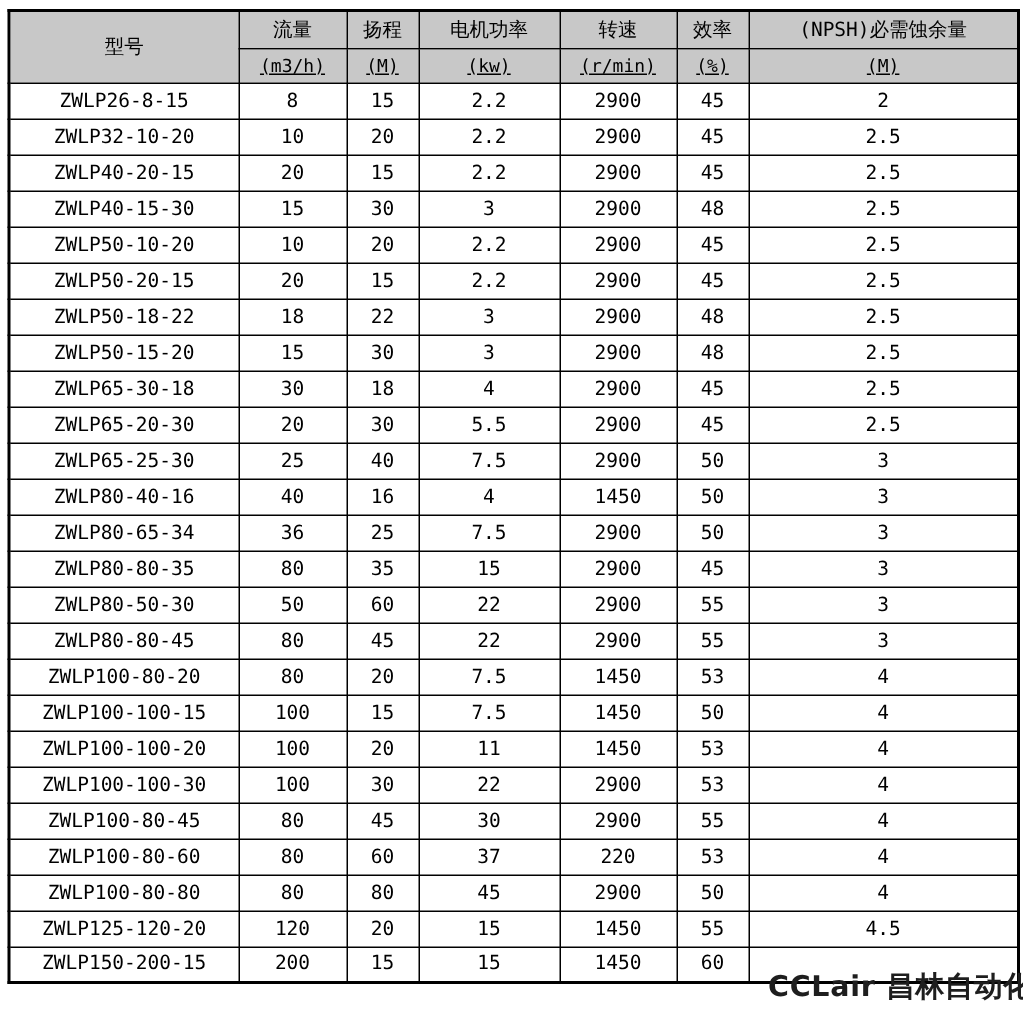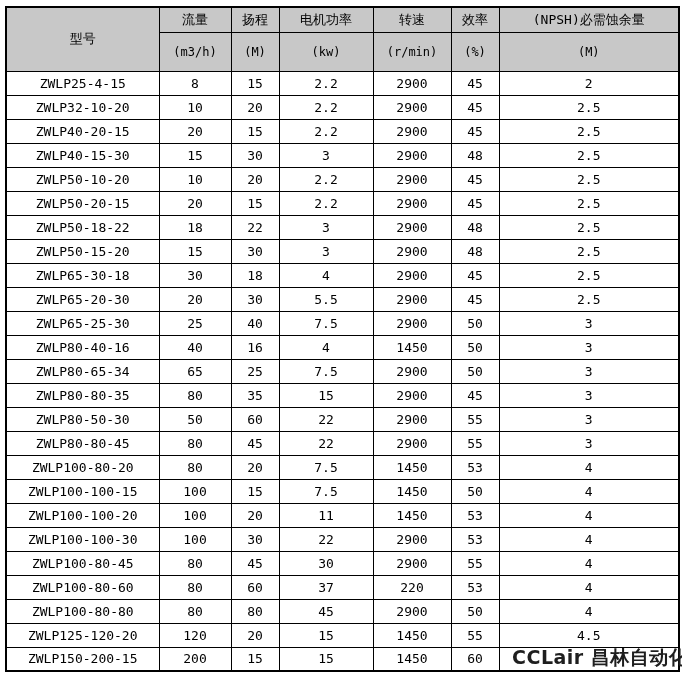--- a/index.html
+++ b/index.html
@@ -31,21 +31,21 @@
     color: #000000;
     overflow: hidden;
     white-space: nowrap;
   }
   table.spec thead th {
     background: #c8c8c8;
     font-weight: normal;
     font-size: 13px;
   }
   table.spec thead tr.title-row th { height: 25px; }
-  table.spec thead tr.unit-row th { height: 39px; font-size: 12px; }
+  table.spec thead tr.unit-row th { height: 23px; font-size: 12px; text-decoration: underline; }
   table.spec tbody td {
     height: 24px;
     font-size: 13px;
     background: #ffffff;
   }
   .watermark {
     position: absolute;
     left: 512px;
     top: 645px;
     font-size: 19px;
@@ -86,21 +86,21 @@
         <th>(m3/h)</th>
         <th>(M)</th>
         <th>(kw)</th>
         <th>(r/min)</th>
         <th>(%)</th>
         <th>(M)</th>
       </tr>
     </thead>
     <tbody>
         <tr>
-          <td>ZWLP25-4-15</td>
+          <td>ZWLP26-8-15</td>
           <td>8</td>
           <td>15</td>
           <td>2.2</td>
           <td>2900</td>
           <td>45</td>
           <td>2</td>
         </tr>
         <tr>
           <td>ZWLP32-10-20</td>
           <td>10</td>
@@ -195,21 +195,21 @@
           <td>ZWLP80-40-16</td>
           <td>40</td>
           <td>16</td>
           <td>4</td>
           <td>1450</td>
           <td>50</td>
           <td>3</td>
         </tr>
         <tr>
           <td>ZWLP80-65-34</td>
-          <td>65</td>
+          <td>36</td>
           <td>25</td>
           <td>7.5</td>
           <td>2900</td>
           <td>50</td>
           <td>3</td>
         </tr>
         <tr>
           <td>ZWLP80-80-35</td>
           <td>80</td>
           <td>35</td>

